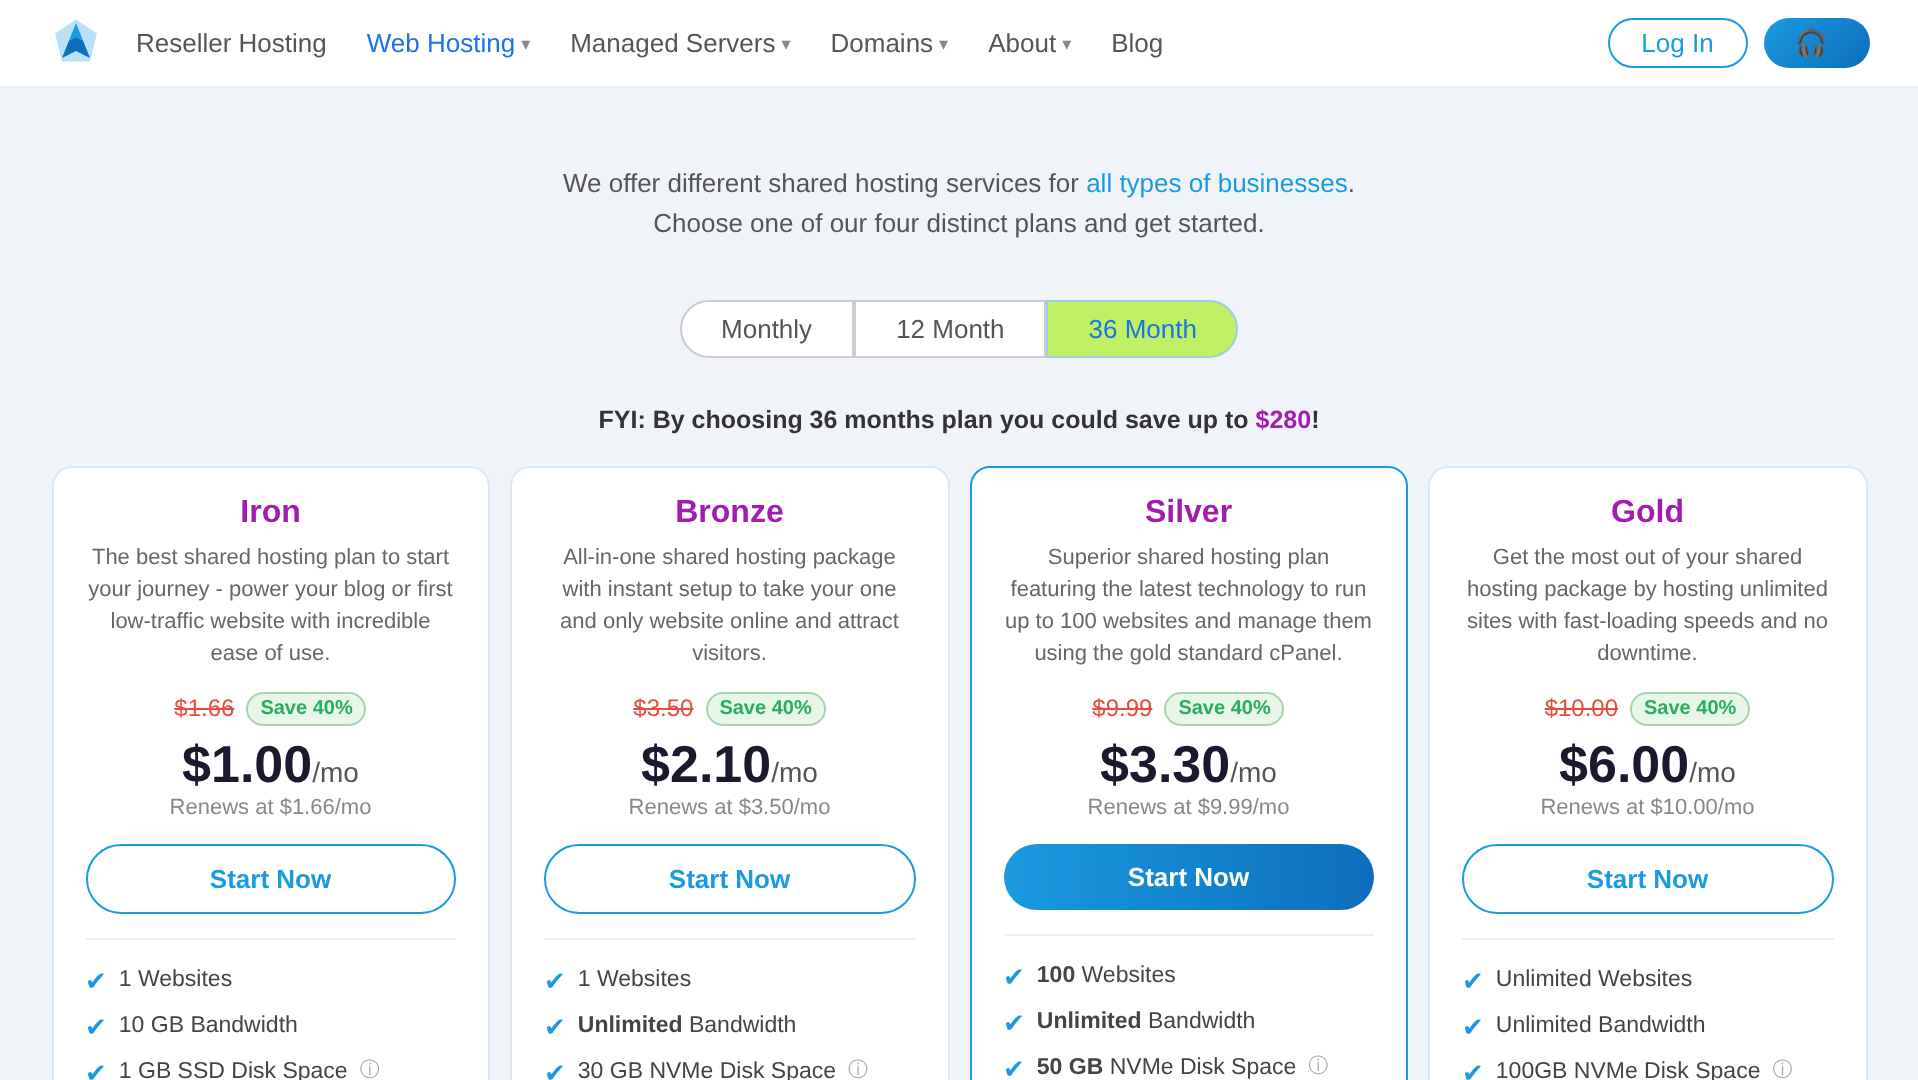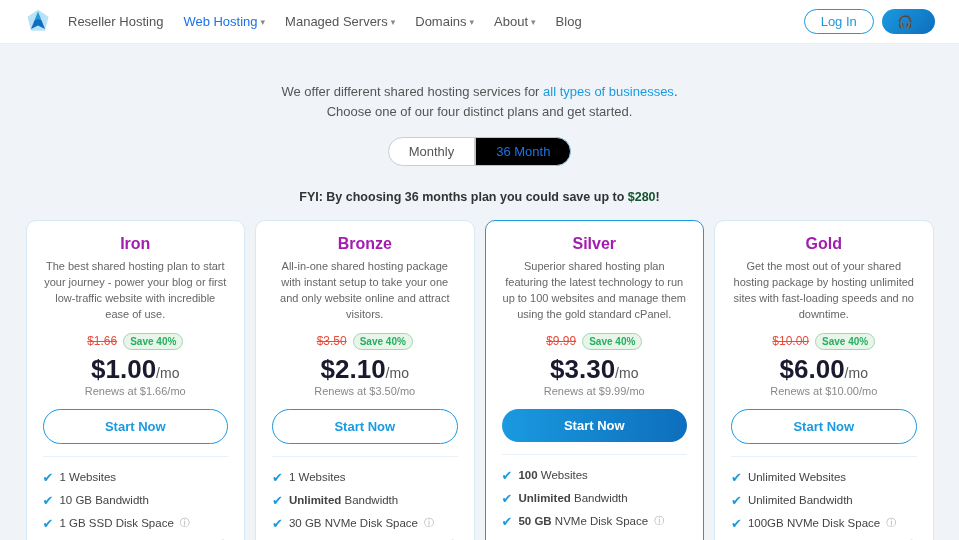--- a/index.html
+++ b/index.html
@@ -13,29 +13,29 @@
     .nav-link { color: #555; font-size: 13px; padding: 4px 8px; cursor: pointer; display: flex; align-items: center; gap: 3px; white-space: nowrap; }
     .nav-link .caret { font-size: 9px; color: #888; }
     .nav-active { color: #1a73e8; font-weight: 500; }
     .nav-right { display: flex; align-items: center; gap: 8px; margin-left: auto; }
     .btn-login { border: 1px solid #1a9ae0; color: #1a9ae0; background: transparent; border-radius: 20px; padding: 4px 16px; cursor: pointer; font-size: 13px; }
     .btn-support { background: linear-gradient(135deg, #1a9ae0, #0d6ebd); color: #fff; border: none; border-radius: 20px; padding: 5px 16px; cursor: pointer; font-size: 13px; display: flex; align-items: center; gap: 5px; }
 
     
     .hero { text-align: center; padding: 28px 20px 12px; background: #f0f4f8; }
     .hero h1 { font-size: 22px; font-weight: 700; color: #1a1a2e; margin-bottom: 10px; }
-    .hero p { font-size: 13px; color: #555; max-width: 440px; margin: 0 auto 16px; line-height: 1.5; }
+    .hero p { font-size: 13px; color: #555; max-width: 440px; margin: 0 auto 29px; line-height: 1.5; }
     .hero p span.highlight { color: #1a9ae0; }
 
     
     .billing-toggle { display: flex; justify-content: center; gap: 0; margin-bottom: 12px; }
     .billing-btn { border: 1px solid #ccc; background: #fff; padding: 6px 20px; font-size: 13px; cursor: pointer; color: #555; }
     .billing-btn:first-child { border-radius: 20px 0 0 20px; }
     .billing-btn:last-child { border-radius: 0 20px 20px 0; }
-    .billing-btn.active { background: #000000; border-color: #a0cce8; color: #1a73e8; font-weight: 500; }
+    .billing-btn.active { background: #bef264; border-color: #a0cce8; color: #1a73e8; font-weight: 500; }
 
     
     .save-notice { text-align: center; font-size: 12.5px; font-weight: 600; color: #333; margin-bottom: 16px; }
     .save-notice span { color: #e74c3c; }
 
     
     .plans-grid { display: flex; gap: 10px; padding: 0 16px 20px; max-width: 940px; margin: 0 auto; }
     .plan-card { background: #fff; border: 1.5px solid #d8e8f5; border-radius: 10px; flex: 1; padding: 0; overflow: hidden; position: relative; }
     .plan-card.recommended { border-color: #1a9ae0; }
 
@@ -91,26 +91,27 @@
 </nav>
 
 <div class="hero">
   <h1></h1>
   <p>
     We offer different shared hosting services for <span class="highlight">all types of businesses</span>. Choose one of our four distinct plans and get started.
   </p>
 
   <div class="billing-toggle">
     <button class="billing-btn">Monthly</button>
+    <button class="billing-btn">12 Month</button>
     <button class="billing-btn active">36 Month</button>
   </div>
 </div>
 
 <div class="save-notice">
-  FYI: By choosing 36 months plan you could save up to <span style="color:#14532d">$280</span>!
+  FYI: By choosing 36 months plan you could save up to <span style="color:#a21caf">$280</span>!
 </div>
 
 <div class="plans-grid" id="plans-container">
 <div class="plan-card">
       <div class="plan-body"><div class="plan-name">Iron</div><div class="plan-desc">The best shared hosting plan to start your journey - power your blog or first low-traffic website with incredible ease of use.</div><div class="plan-pricing-row">
     <span class="plan-old-price">$1.66</span>
     <span class="plan-save-badge">Save 40%</span>
   </div><div class="plan-price">$1.00<span>/mo</span></div><div class="plan-renews">Renews at $1.66/mo</div><button class="btn-start">Start Now</button><ul class="plan-features">
           <li>
       <span class="feat-check">✔</span>

